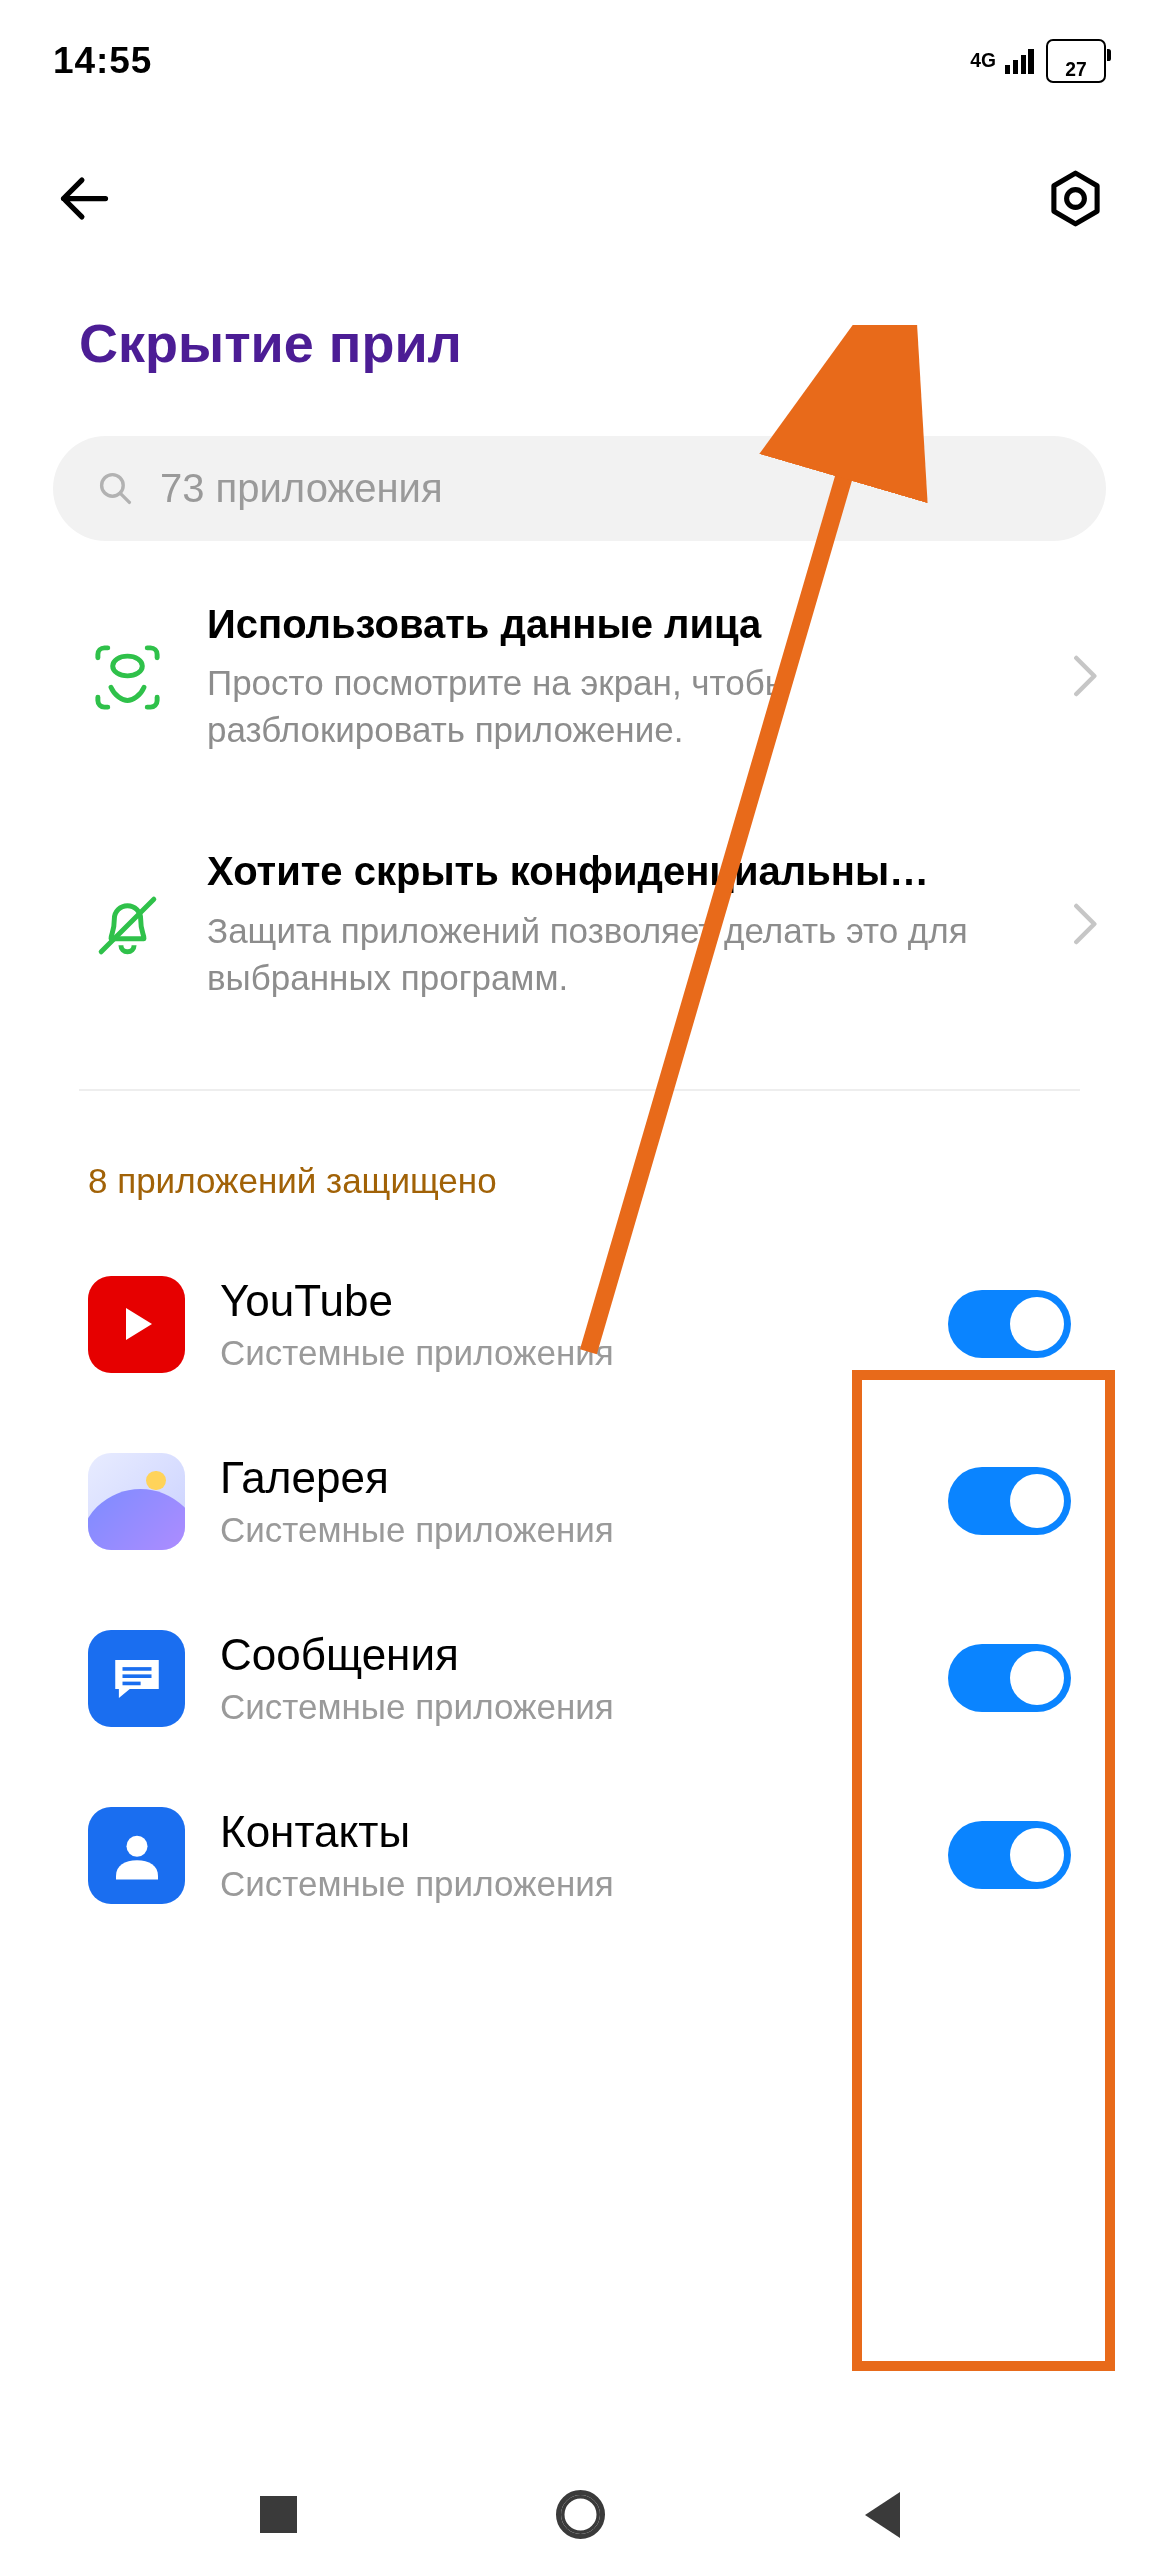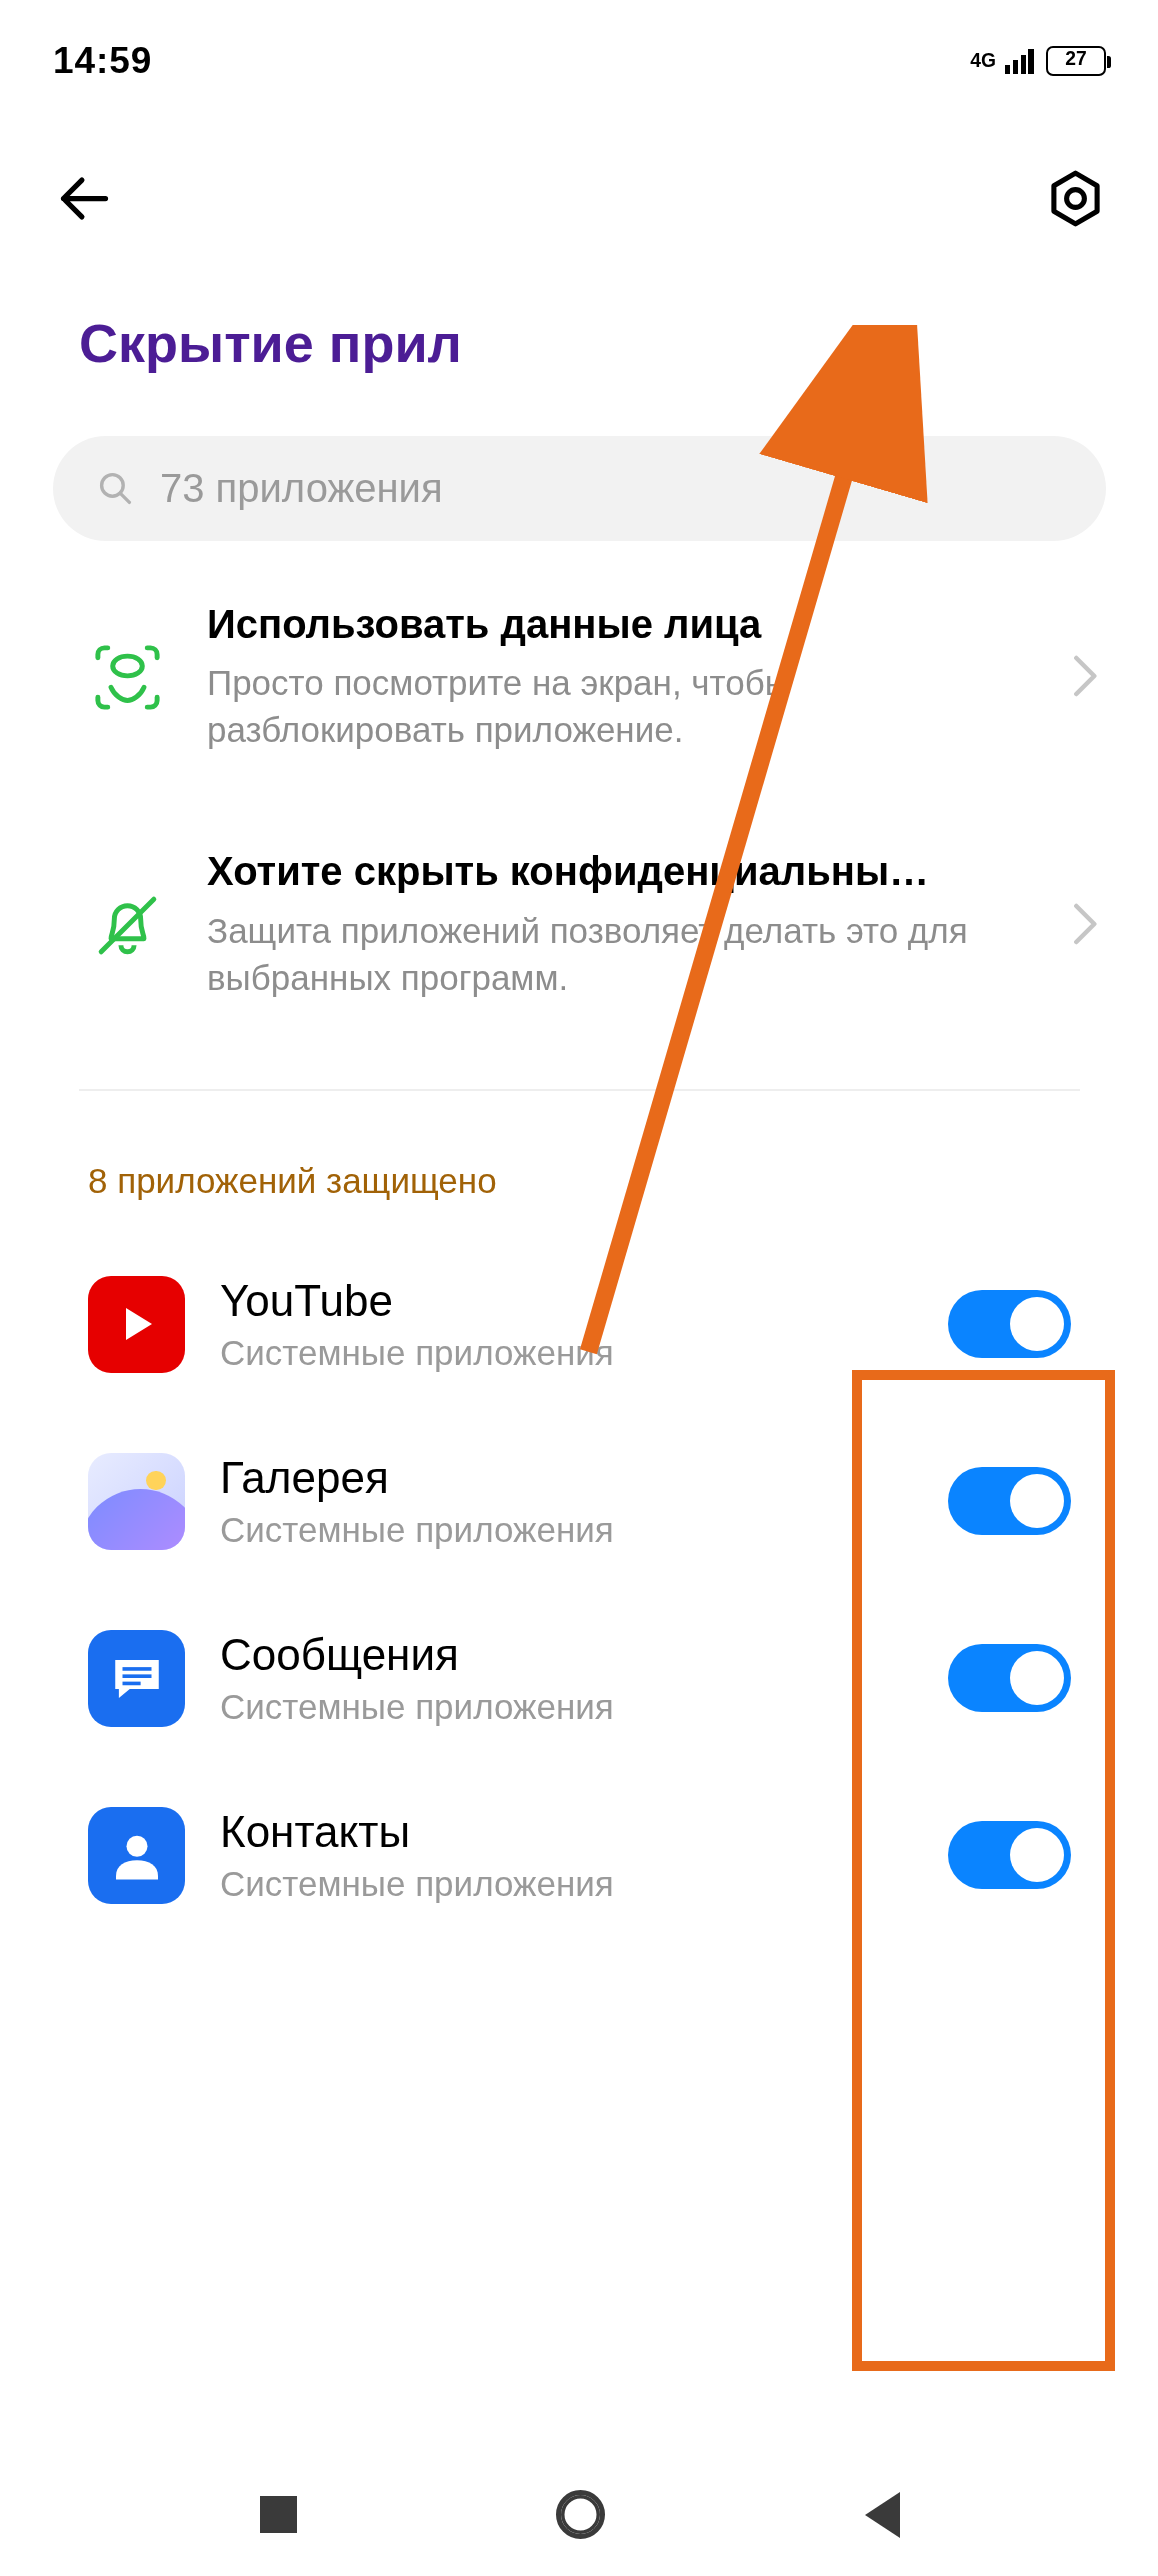--- a/index.html
+++ b/index.html
@@ -33,25 +33,25 @@
   .signal-4g { font-size: 19.3px; font-weight: 700; color:#000; line-height: 1; margin-right:-3.5px;}
   .signal-bars {
     display:flex; align-items:flex-end; gap:2.6px; height:26px;
   }
   .signal-bars span { width:5.3px; background:#000; display:block; }
   .signal-bars span:nth-child(1){height:8.8px;}
   .signal-bars span:nth-child(2){height:14px;}
   .signal-bars span:nth-child(3){height:19.3px;}
   .signal-bars span:nth-child(4){height:24.6px;}
   .battery {
-    width: 60px; height: 30px;
+    width: 60px; height: 44px;
     border: 2.6px solid #000;
     border-radius: 7px;
     position: relative;
-    display:flex; align-items:flex-start; justify-content:center;
+    display:flex; align-items:flex-end; justify-content:center;
     font-size: 19.3px; font-weight:600;
   }
   .battery::after{
     content:""; position:absolute; right:-7px; top:8px;
     width:4.4px; height:12.3px; background:#000; border-radius:0 2.6px 2.6px 0;
   }
 
   
   .header {
     display:flex; justify-content:space-between; align-items:center;
@@ -167,21 +167,21 @@
     display:flex; justify-content:space-evenly; align-items:center;
   }
   .nav-square{width:37px;height:37px;background:#3a3a3a;}
   .nav-circle{width:49px;height:49px;border-radius:50%;border:5.3px solid #3a3a3a;box-shadow:0 0 0 3.5px #3a3a3a inset;}
   .nav-tri{width:0;height:0;border-right:35px solid #3a3a3a;border-top:23px solid transparent;border-bottom:23px solid transparent;}
 </style>
 </head>
 <body>
 
 <div class="status-bar">
-  <div class="status-time">14:59</div>
+  <div class="status-time">14:55</div>
   <div class="status-icons">
     <span class="signal-4g">4G</span>
     <span class="signal-bars">
       <span></span>
         <span></span>
         <span></span>
         <span></span>
     </span>
     <span class="battery">
       <span>27</span>

